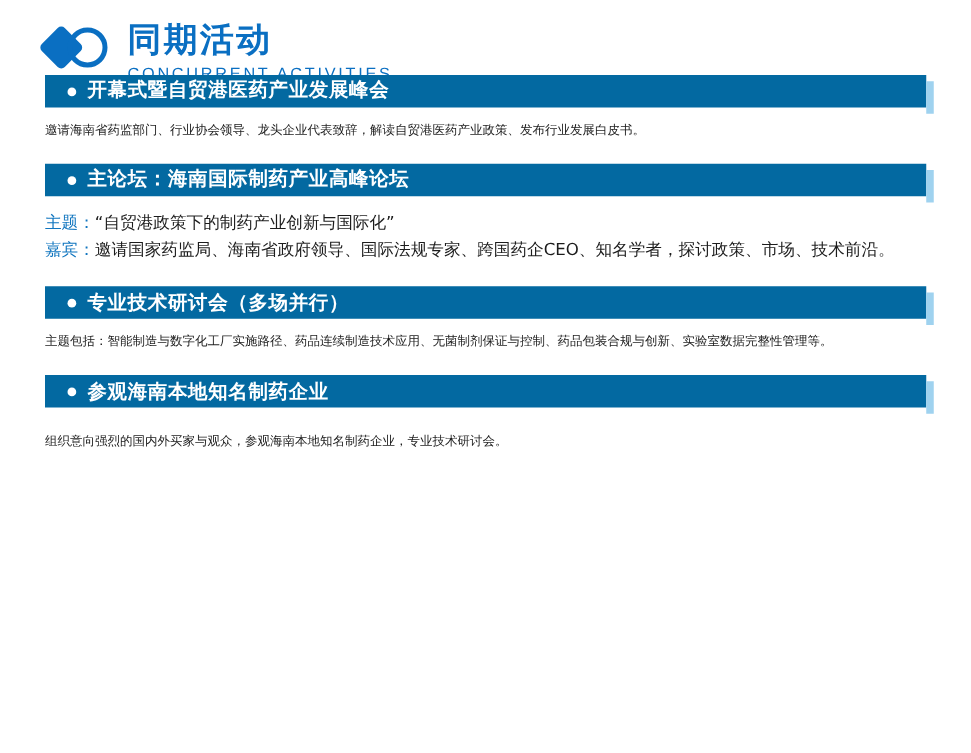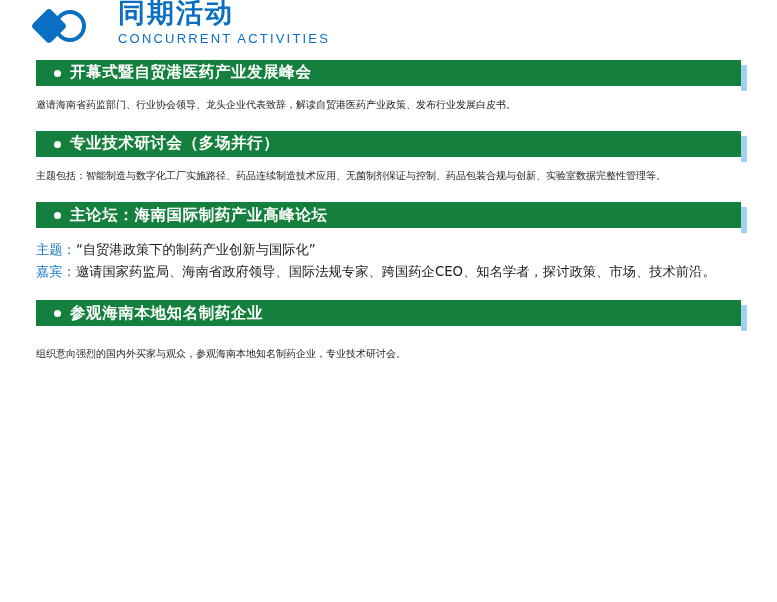--- a/index.html
+++ b/index.html
@@ -17,25 +17,24 @@
   .page {
     position: relative;
     width: 777px;
     height: 602px;
     box-sizing: border-box;
   }
 
   
   .header {
     display: flex;
-    align-items: flex-end;
+    align-items: flex-start;
     padding: 18px 0 10px 36px;
     height: 56px;
     box-sizing: border-box;
-    gap: 16px;
   }
   .logo-mark {
     position: relative;
     width: 56px;
     height: 40px;
     flex: none;
     margin-right: 10px;
   }
   .logo-diamond {
     position: absolute;
@@ -88,21 +87,21 @@
     position: relative;
     height: 28px;
     margin-bottom: 9px;
   }
   .bar {
     position: absolute;
     left: 0;
     top: 0;
     width: 100%;
     height: 26px;
-    background: #15803d;
+    background: #0369a1;
     display: flex;
     align-items: center;
     box-sizing: border-box;
     padding-left: 18px;
   }
   .bar-accent {
     position: absolute;
     right: -6px;
     top: 5px;
     width: 6px;
@@ -165,47 +164,47 @@
         </div>
         <div class="bar-accent"></div>
       </div>
       <div class="body-text">邀请海南省药监部门、行业协会领导、龙头企业代表致辞，解读自贸港医药产业政策、发布行业发展白皮书。</div>
     </div>
 
     <div class="section">
       <div class="bar-wrap">
         <div class="bar">
           <span class="bar-dot"></span>
-          <span class="bar-title">专业技术研讨会（多场并行）</span>
-        </div>
-        <div class="bar-accent"></div>
-      </div>
-      <div class="body-text">主题包括：智能制造与数字化工厂实施路径、药品连续制造技术应用、无菌制剂保证与控制、药品包装合规与创新、实验室数据完整性管理等。</div>
-    </div>
-
-    <div class="section">
-      <div class="bar-wrap">
-        <div class="bar">
-          <span class="bar-dot"></span>
           <span class="bar-title">主论坛：海南国际制药产业高峰论坛</span>
         </div>
         <div class="bar-accent"></div>
       </div>
       <div class="kv-line">
         <span class="kv-key">主题：</span><span>“自贸港政策下的制药产业创新与国际化”</span>
       </div>
       <div class="kv-line">
         <span class="kv-key">嘉宾：</span><span>邀请国家药监局、海南省政府领导、国际法规专家、跨国药企CEO、知名学者，探讨政策、市场、技术前沿。</span>
       </div>
     </div>
 
     <div class="section">
       <div class="bar-wrap">
         <div class="bar">
           <span class="bar-dot"></span>
+          <span class="bar-title">专业技术研讨会（多场并行）</span>
+        </div>
+        <div class="bar-accent"></div>
+      </div>
+      <div class="body-text">主题包括：智能制造与数字化工厂实施路径、药品连续制造技术应用、无菌制剂保证与控制、药品包装合规与创新、实验室数据完整性管理等。</div>
+    </div>
+
+    <div class="section">
+      <div class="bar-wrap">
+        <div class="bar">
+          <span class="bar-dot"></span>
           <span class="bar-title">参观海南本地知名制药企业</span>
         </div>
         <div class="bar-accent"></div>
       </div>
     </div>
 
     <div class="section">
       <div class="body-text">组织意向强烈的国内外买家与观众，参观海南本地知名制药企业，专业技术研讨会。</div>
     </div>
 

